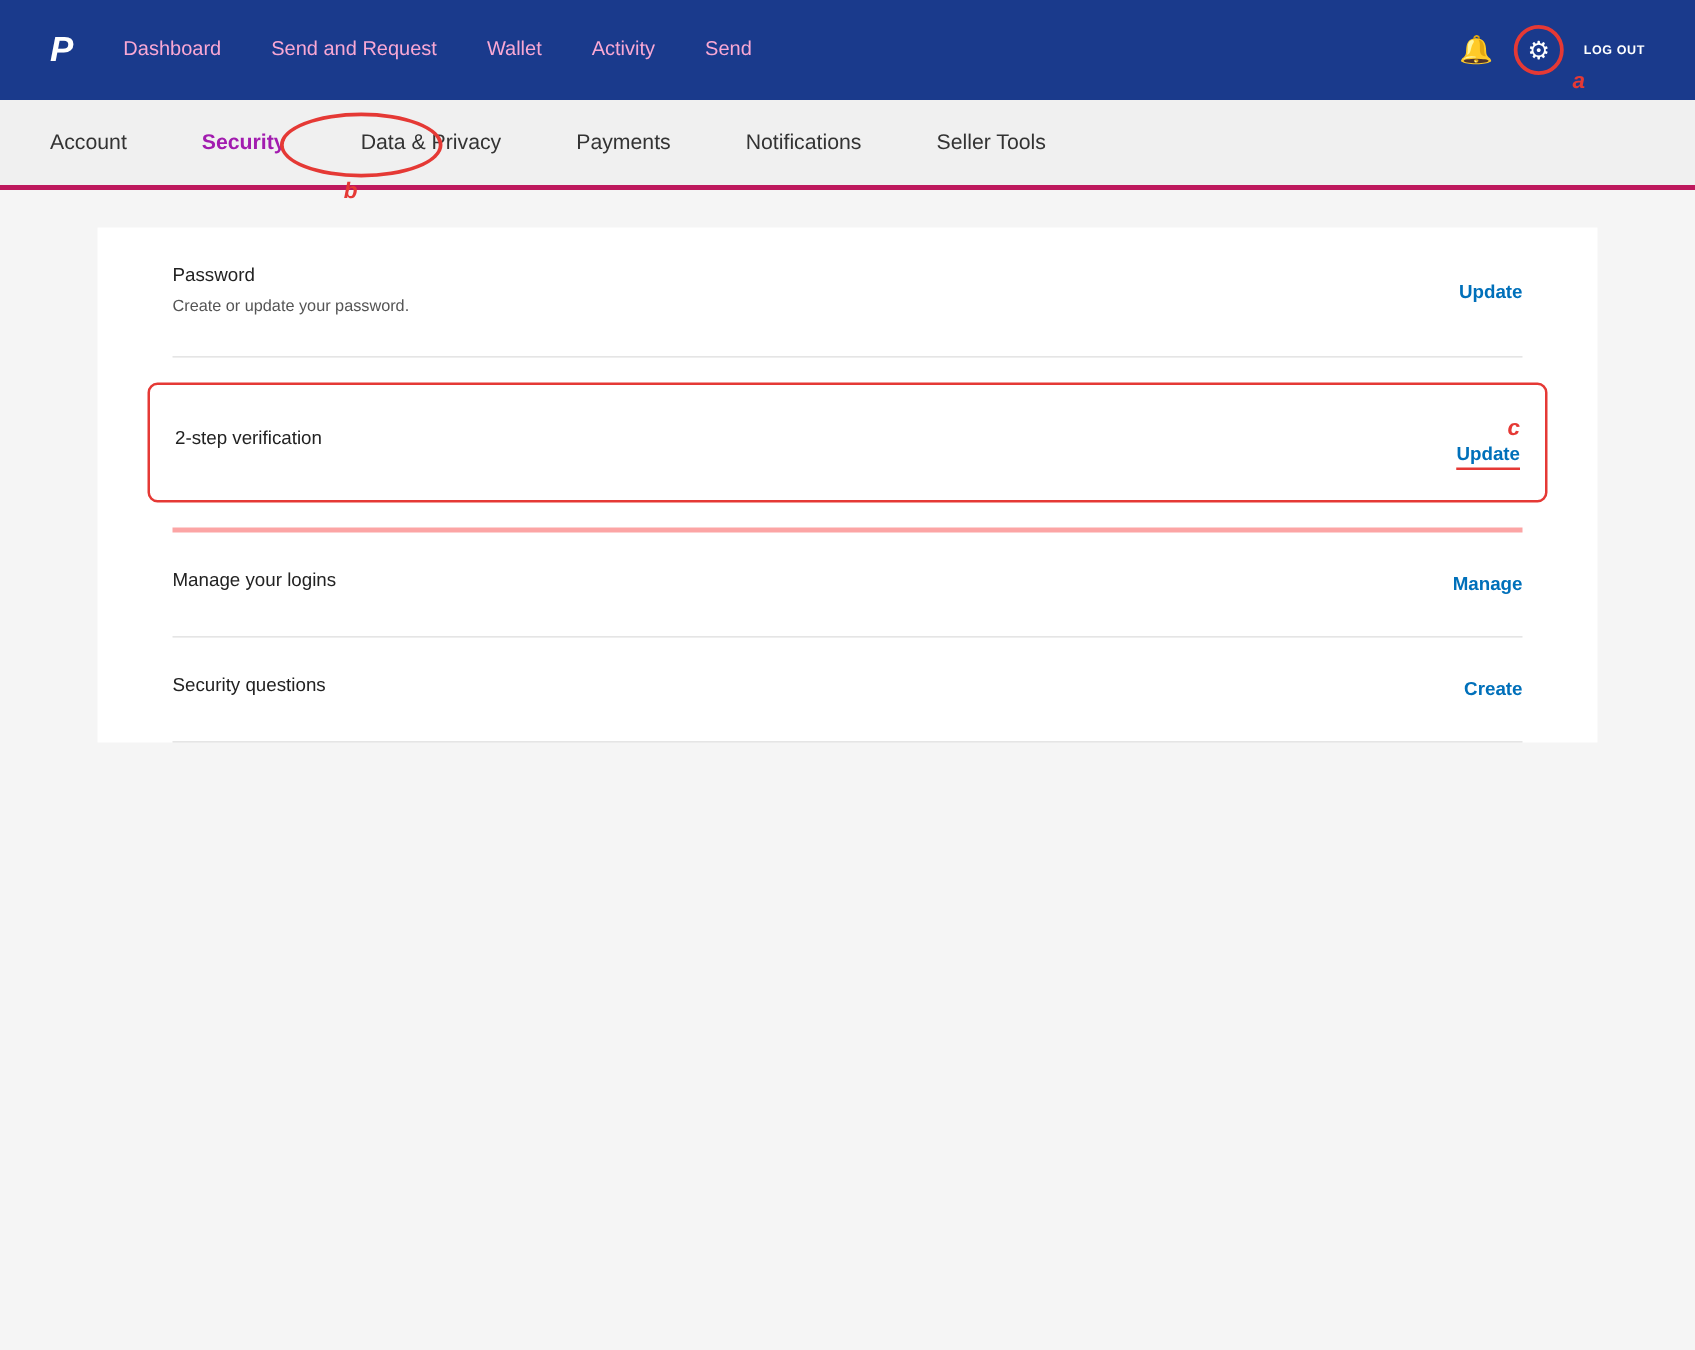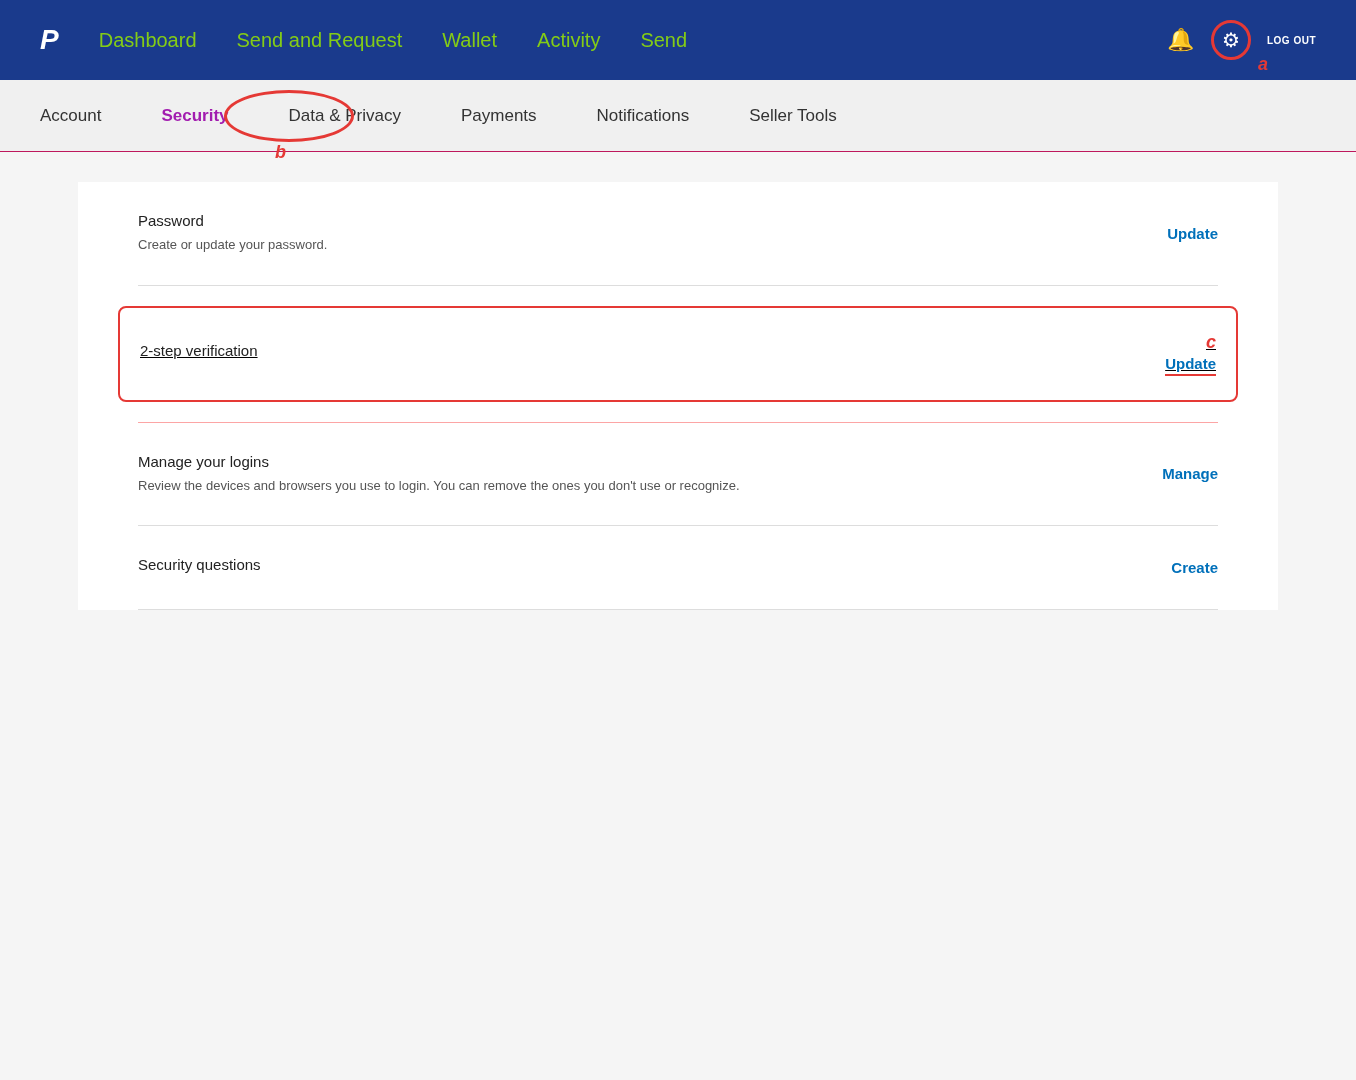--- a/index.html
+++ b/index.html
@@ -22,22 +22,22 @@
       margin-right: 40px;
       cursor: pointer;
     }
     .header-nav {
       display: flex;
       align-items: center;
       gap: 40px;
       flex: 1;
     }
     .header-nav-item {
-      color: #84cc16;
-      font-size: 20px;
+      color: #f9a8d4;
+      font-size: 16px;
       cursor: pointer;
       text-decoration: none;
       white-space: nowrap;
     }
     .header-actions {
       display: flex;
       align-items: center;
       gap: 16px;
       margin-left: auto;
     }
@@ -73,21 +73,21 @@
       color: white;
       font-size: 10px;
       font-weight: bold;
       cursor: pointer;
       letter-spacing: 0.5px;
     }
 
     
     .sub-nav {
       background: #f0f0f0;
-      border-bottom: 1px solid #be185d;
+      border-bottom: 4px solid #be185d;
       padding: 0 40px;
       height: 72px;
       display: flex;
       align-items: center;
       gap: 60px;
       position: relative;
     }
     .sub-nav-item {
       font-size: 17px;
       color: #333;
@@ -229,36 +229,35 @@
 <main class="main-content">
 
   <div class="security-row">
     <div class="security-row-content">
       <div class="security-row-title">Password</div>
       <div class="security-row-desc">Create or update your password.</div>
     </div>
     <span class="security-row-action">Update</span>
   </div>
 
-  <div style="padding: 20px 0; border-bottom: 1px solid #fca5a5; text-decoration: underline;">
+  <div style="padding: 20px 0; border-bottom: 4px solid #fca5a5;">
     <div class="two-step-wrapper">
       <div class="security-row-content">
         <div class="security-row-title">2-step verification</div>
       </div>
       <div class="two-step-action-wrapper">
         <span class="annotation-c">c</span>
         <span class="two-step-update">Update</span>
       </div>
     </div>
   </div>
 
   <div class="security-row">
     <div class="security-row-content">
       <div class="security-row-title">Manage your logins</div>
-      <div class="security-row-desc">Review the devices and browsers you use to login. You can remove the ones you don't use or recognize.</div>
     </div>
     <span class="security-row-action">Manage</span>
   </div>
 
   <div class="security-row">
     <div class="security-row-content">
       <div class="security-row-title">Security questions</div>
     </div>
     <span class="security-row-action">Create</span>
   </div>

